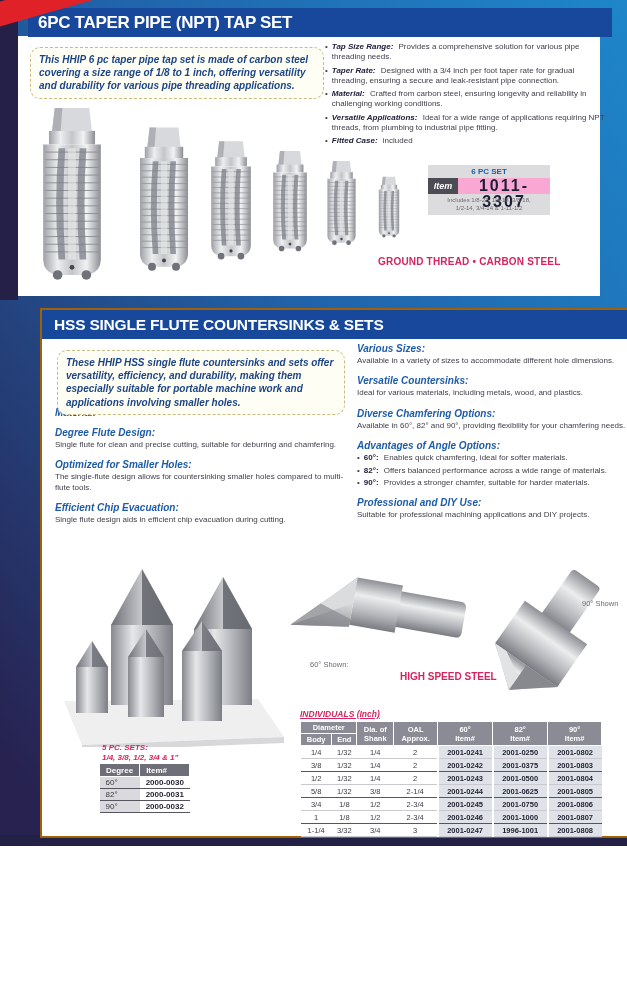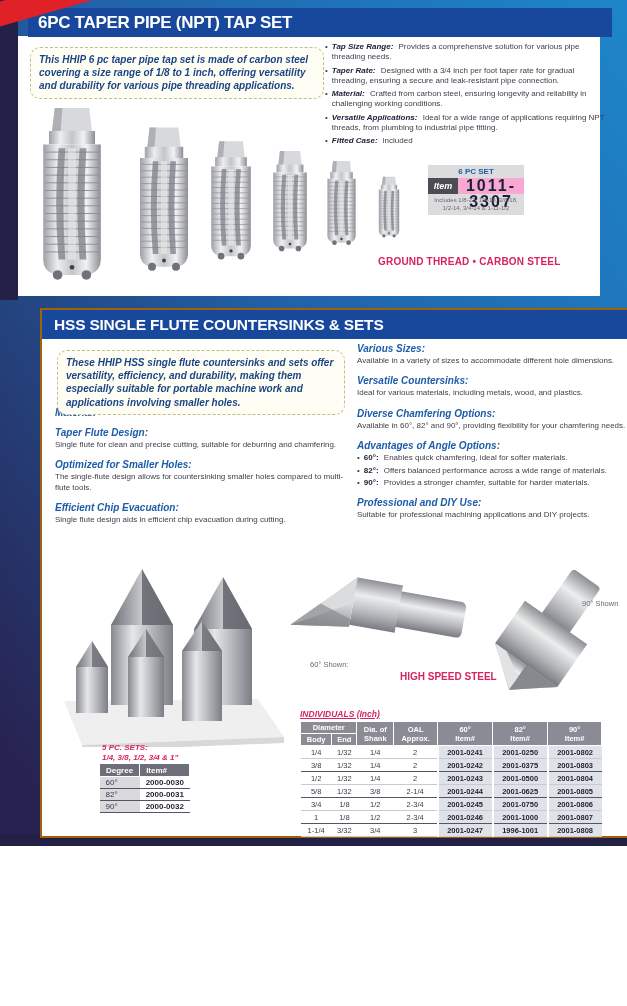--- a/index.html
+++ b/index.html
@@ -22,21 +22,21 @@
        padding:5px 8px;z-index:3;}
   .s1-intro{left:30px;top:47px;width:276px;}
   .bullets{position:absolute;left:325px;top:42px;width:284px;margin:0;padding:0;list-style:none;
        font-size:8px;line-height:1.25;color:#40404c;z-index:3;}
   .bullet{display:flex;margin-bottom:3.5px;}
   .bullet:before{content:"•";margin-right:4px;color:#40404c;}
   .bullet .lead{font-weight:bold;font-style:italic;color:#21213d;white-space:nowrap;margin-right:3px;}
   .bullet div{display:inline;}
   .bullet-text{display:inline;}
   .taps-art{position:absolute;left:20px;top:100px;z-index:2;}
-  .item-box{position:absolute;left:428px;top:165px;width:96px;text-align:center;z-index:3;}
+  .item-box{position:absolute;left:428px;top:165px;width:122px;text-align:center;z-index:3;}
   .item-box .r1{background:#dcdcde;color:#1c5fa8;font-weight:bold;font-size:8px;line-height:13px;}
   .item-box .r2{display:flex;height:16px;}
   .item-box .r2 .lbl{background:#4c4c54;color:#fff;font-weight:bold;font-style:italic;
        font-size:9px;line-height:16px;width:30px;}
   .item-box .r2 .num{background:#f9a8d4;color:#1d1d35;font-weight:bold;font-size:16px;
        line-height:16px;letter-spacing:2px;flex:1;}
   .item-box .r3{background:#dcdcde;color:#6a6a72;font-size:6px;line-height:1.4;padding:2px 1px;}
   .ground-label{position:absolute;left:378px;top:256px;font-size:10px;font-weight:bold;
        color:#d6245e;letter-spacing:0.2px;z-index:3;}
 
@@ -209,21 +209,21 @@
       <div class="feature">
         <div class="f-head">Professional and DIY Use:</div>
         <div class="f-body">Suitable for professional machining applications and DIY projects.</div>
       </div>
     </div>
   <div class="col s2-left">
       <div class="feature">
         <div class="f-head">Material:</div>
       </div>
       <div class="feature">
-        <div class="f-head">Taper Flute Design:</div>
+        <div class="f-head">Degree Flute Design:</div>
         <div class="f-body">Single flute for clean and precise cutting, suitable for deburring and chamfering.</div>
       </div>
       <div class="feature">
         <div class="f-head">Optimized for Smaller Holes:</div>
         <div class="f-body">The single-flute design allows for countersinking smaller holes compared to multi-flute tools.</div>
       </div>
       <div class="feature">
         <div class="f-head">Efficient Chip Evacuation:</div>
         <div class="f-body">Single flute design aids in efficient chip evacuation during cutting.</div>
       </div>

